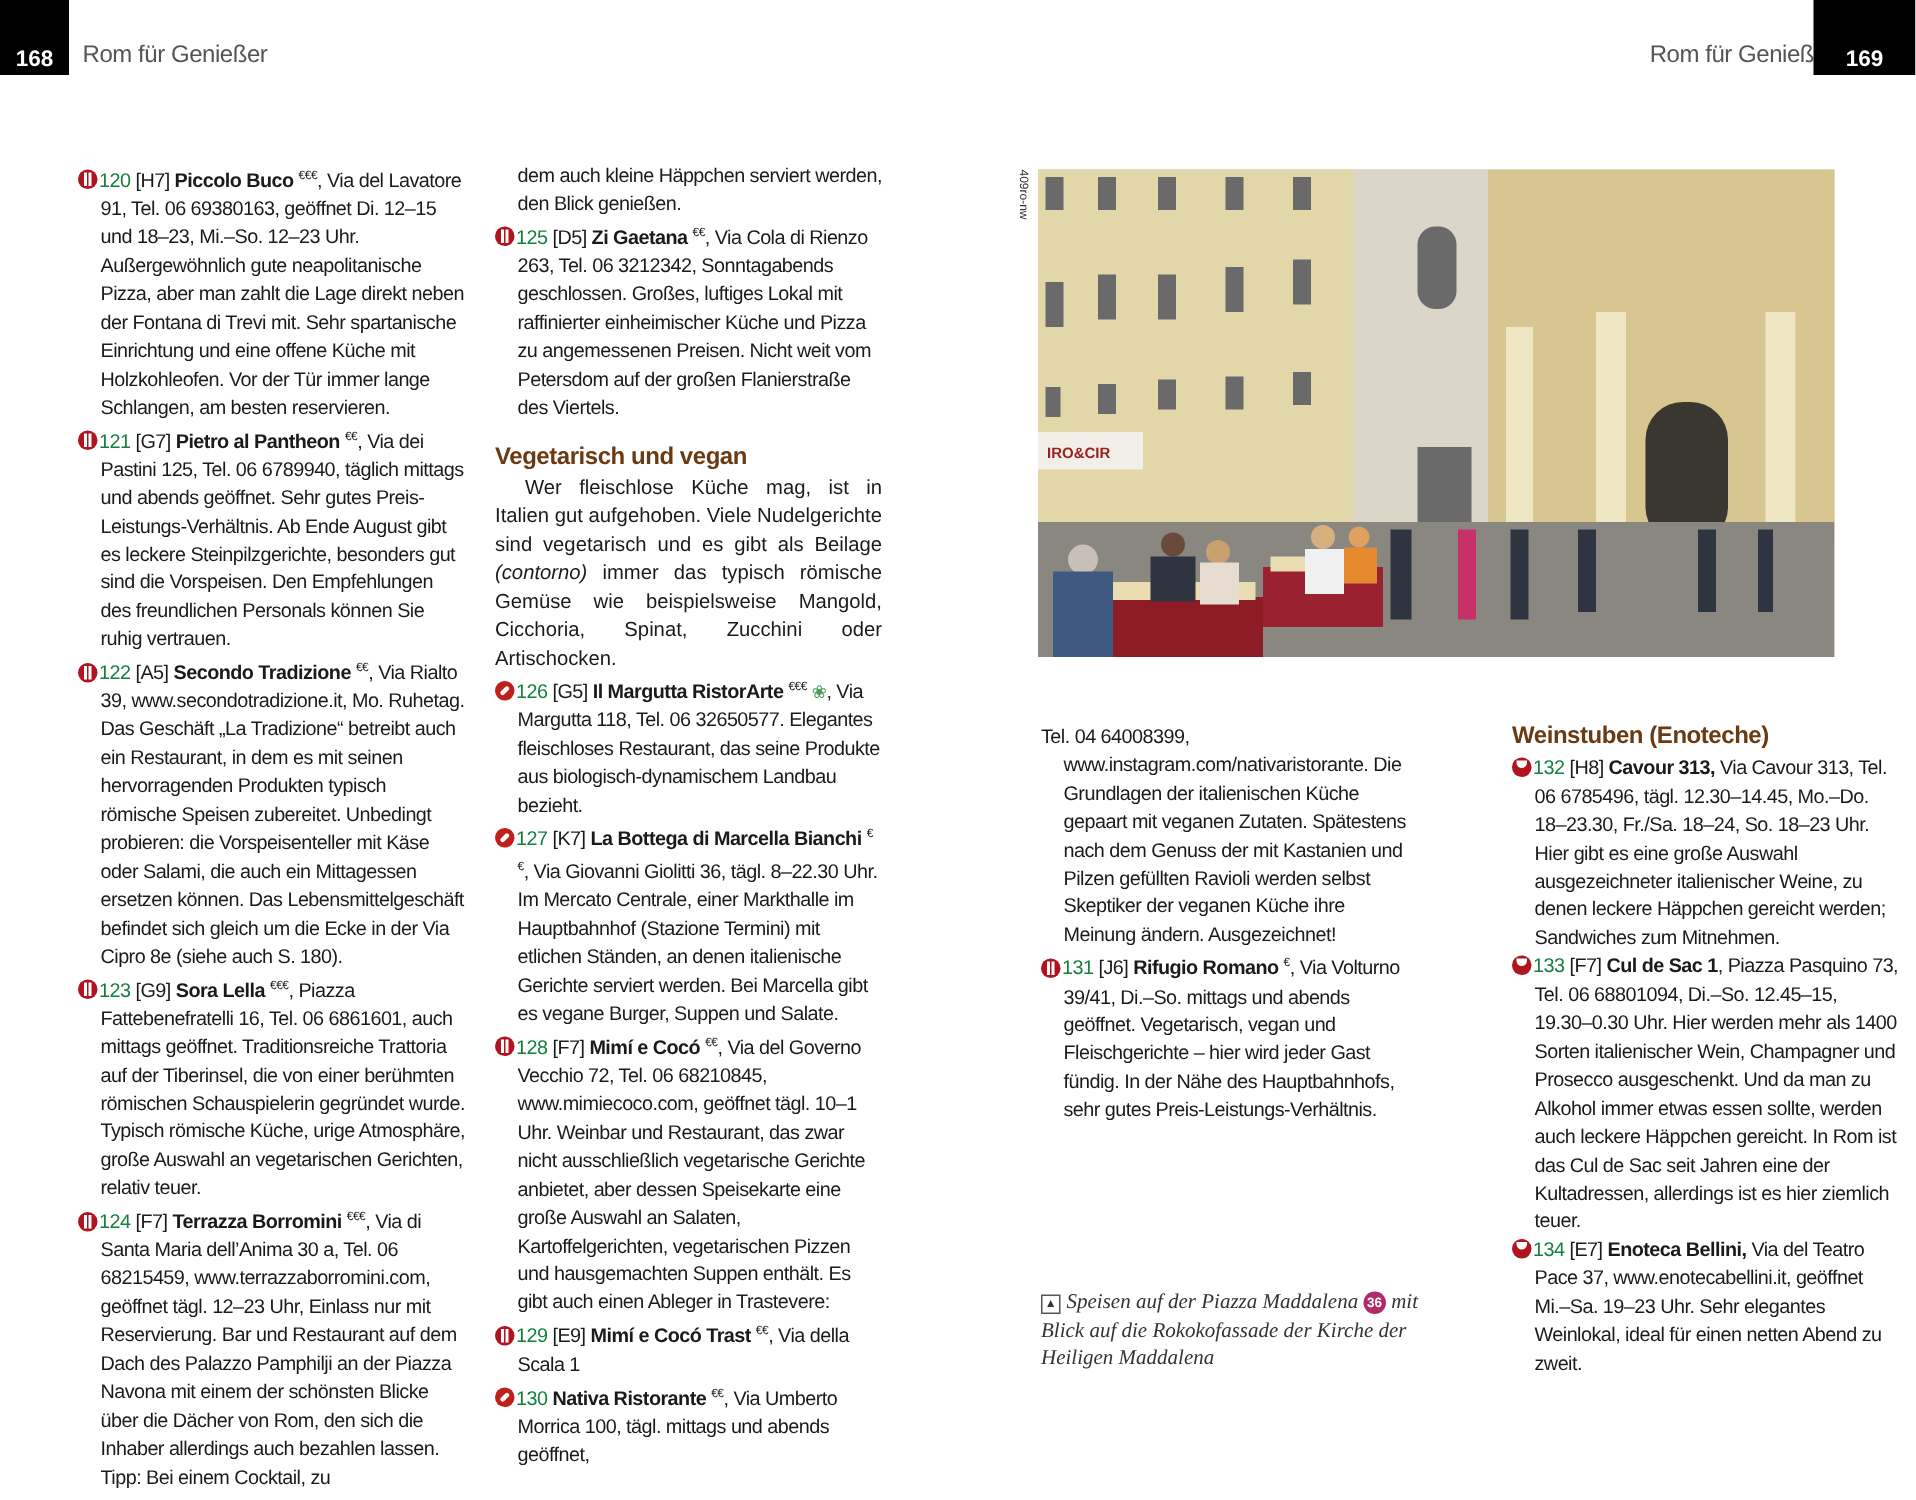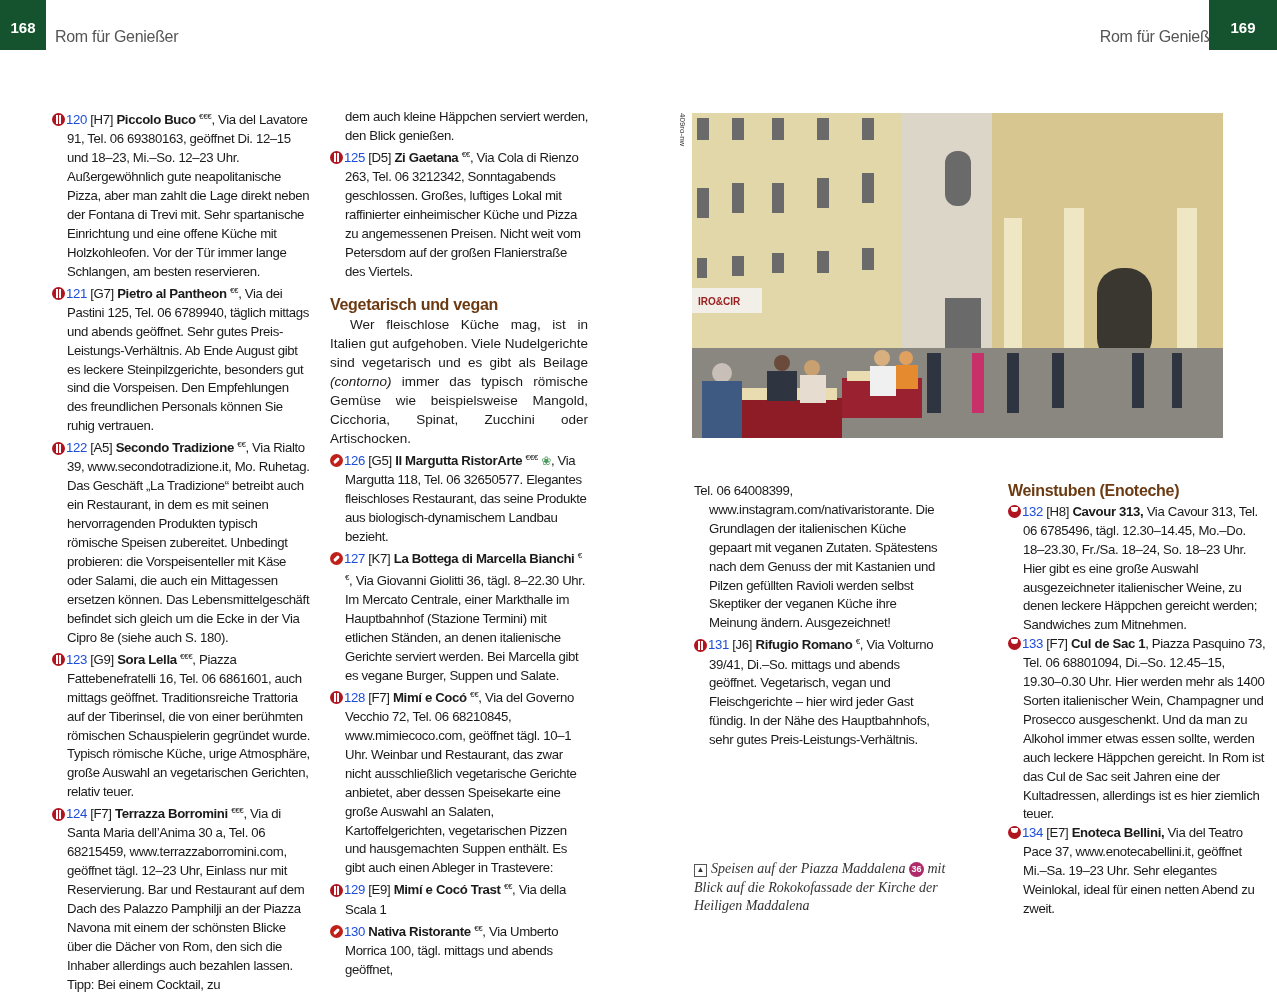--- a/index.html
+++ b/index.html
@@ -1,35 +1,35 @@
 <!DOCTYPE html>
 <html><head>
 <meta charset="utf-8">
 <style>
   html, body { margin:0; padding:0; }
   body { width:1277px; height:1000px; background:#fff; position:relative; overflow:hidden;
          font-family:"Liberation Sans Narrow","Liberation Sans", sans-serif; color:#1a1a1a; }
-  .page-tab { position:absolute; top:0; width:46px; height:50px; background:#14532d; color:#fff;
+  .page-tab { position:absolute; top:0; width:46px; height:50px; background:#000000; color:#fff;
               font-family:"Liberation Sans", sans-serif; font-weight:bold; font-size:15px;
-              display:flex; align-items:flex-end; justify-content:center; padding-bottom:12px; box-sizing:border-box; }
+              display:flex; align-items:flex-end; justify-content:center; padding-bottom:0; box-sizing:border-box; }
   .page-tab span { display:block; padding-bottom:2px; }
   .tab-left { left:0; }
   .tab-right { right:0; width:68px; }
   .running-head { position:absolute; top:28px; font-family:"Liberation Sans", sans-serif; font-size:16px; color:#555; letter-spacing:-0.3px; }
   .rh-left { left:55px; }
   .rh-right { right:54px; }
 
   .col { position:absolute; font-size:13.2px; line-height:18.9px; letter-spacing:-0.35px; }
   .col1 { left:52px; top:108px; width:258px; }
   .col2 { left:330px; top:108px; width:258px; }
   .col3 { left:694px; top:482px; width:252px; }
   .col4 { left:968px; top:482px; width:258px;margin-left:40px; }
 
   .entry { padding-left:15px; text-indent:-15px; margin:0; }
-  .num { color:#1d4ed8; font-weight:normal; }
+  .num { color:#15803d; font-weight:normal; }
   .name { font-weight:bold; }
   .price { font-size:8px; vertical-align:super; }
   .icon { display:inline-block; width:13px; height:13px; border-radius:50%; background:#b0141e;
           vertical-align:-2px; margin-right:1px; position:relative; text-indent:0; }
   .icon.rest::after { content:""; position:absolute; left:4px; top:2px; width:2px; height:9px; background:#fff; box-shadow:3px 0 0 #fff; }
   .icon.veg { background:#c0201a; }
   .icon.veg::after { content:""; position:absolute; left:3px; top:5px; width:7px; height:3px; background:#fff; transform:rotate(-45deg); border-radius:2px; }
   .icon.wine::after { content:""; position:absolute; left:3px; top:2px; width:7px; height:5px; background:#fff; border-radius:0 0 4px 4px; }
   .leaf { color:#4a9a5a; font-size:12px; }
   .section-head { font-family:"Liberation Sans Narrow","Liberation Sans", sans-serif; font-weight:bold; color:#6b3a12;
@@ -132,21 +132,21 @@
       <rect x="280" y="240" width="12" height="60" fill="#c8306a"></rect>
       <rect x="315" y="240" width="12" height="60"></rect>
       <rect x="360" y="240" width="12" height="55"></rect>
       <rect x="440" y="240" width="12" height="55"></rect>
       <rect x="480" y="240" width="10" height="55"></rect>
     </g>
   </svg>
 </div>
 
 <div class="col col3">
-  <p class="entry"><span>Tel. 06 64008399, www.instagram.com/nativaristorante. Die Grundlagen der italienischen Küche gepaart mit veganen Zutaten. Spätestens nach dem Genuss der mit Kastanien und Pilzen gefüllten Ravioli werden selbst Skeptiker der veganen Küche ihre Meinung ändern. Ausgezeichnet!</span></p>
+  <p class="entry"><span>Tel. 04 64008399, www.instagram.com/nativaristorante. Die Grundlagen der italienischen Küche gepaart mit veganen Zutaten. Spätestens nach dem Genuss der mit Kastanien und Pilzen gefüllten Ravioli werden selbst Skeptiker der veganen Küche ihre Meinung ändern. Ausgezeichnet!</span></p>
   <p class="entry"><span class="icon rest"></span><span class="num">131</span> <span>[J6]</span> <span class="name">Rifugio Romano</span> <span class="price">€</span><span>, Via Volturno 39/41, Di.–So. mittags und abends geöffnet. Vegetarisch, vegan und Fleischgerichte – hier wird jeder Gast fündig. In der Nähe des Hauptbahnhofs, sehr gutes Preis-Leistungs-Verhältnis.</span></p>
 </div>
 
 <div class="caption">
   <span class="cap-icon">▲</span><span>Speisen auf der Piazza Maddalena</span>
   <span class="cap-badge">36</span><span> mit Blick auf die Rokokofassade der Kirche der Heiligen Maddalena</span>
 </div>
 
 <div class="col col4">
   <div class="section-head" style="margin-top:0">Weinstuben (Enoteche)</div>

